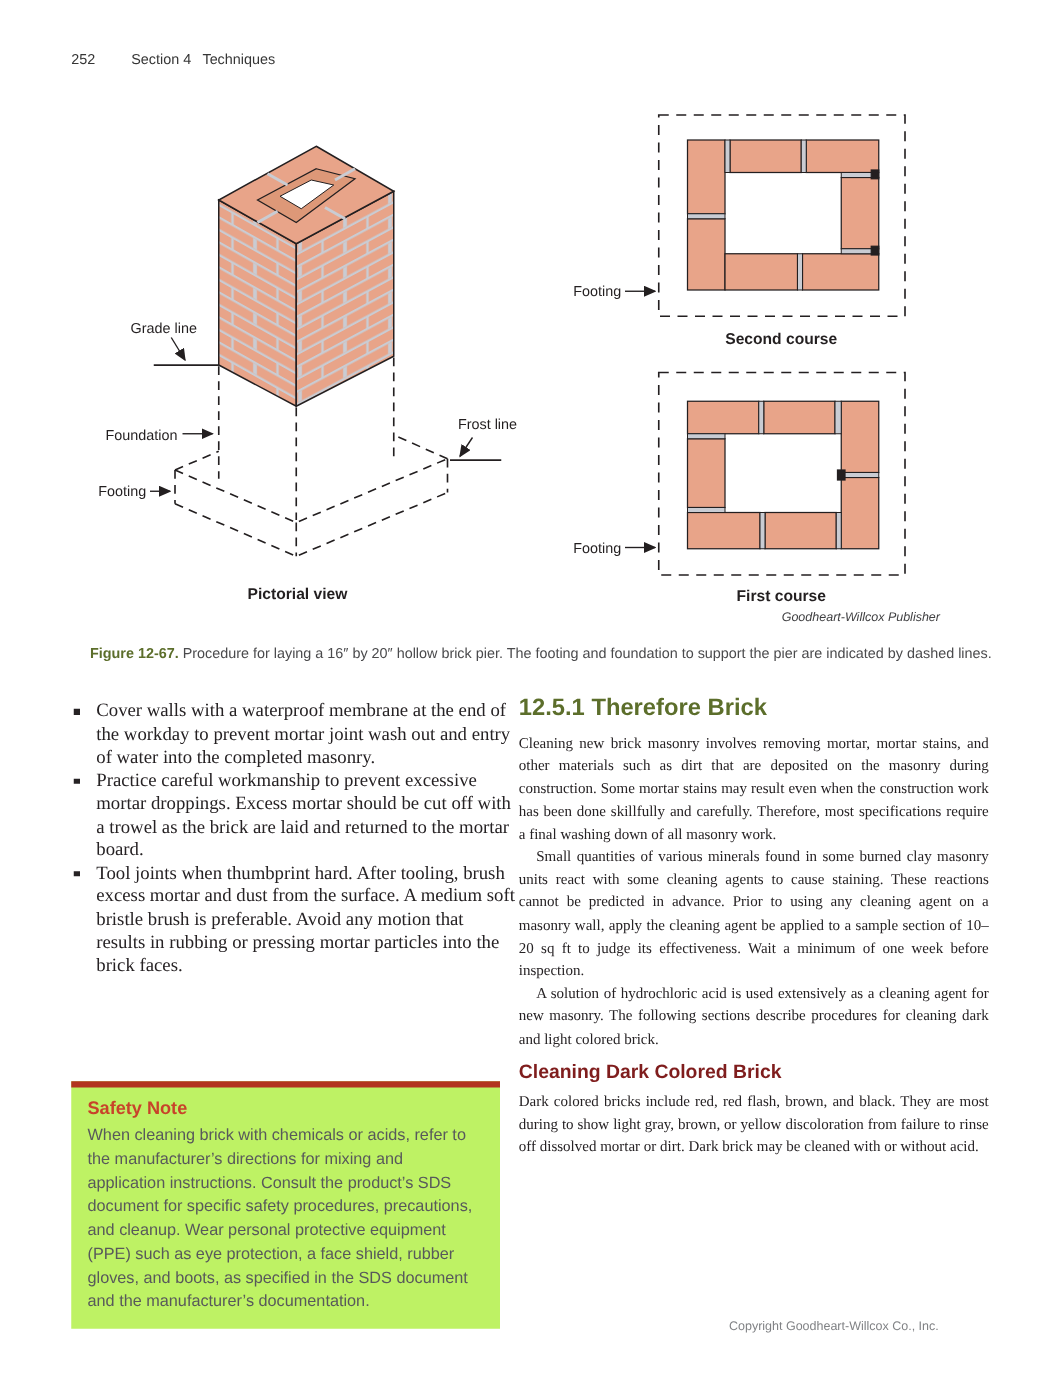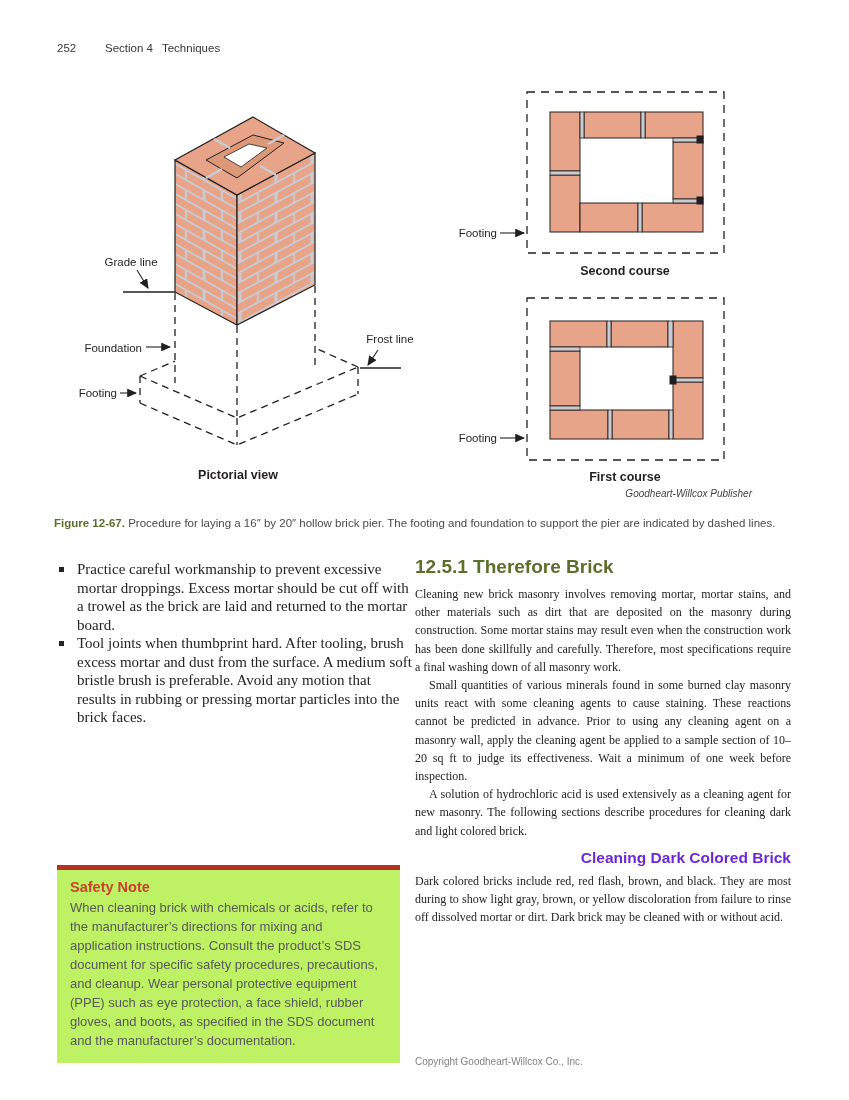--- a/index.html
+++ b/index.html
@@ -10,40 +10,40 @@
   .runhead .pgnum{width:48px;}
   .runhead .sec{margin-right:9px;}
   
   .fig-pictorial{position:absolute;left:60px;top:80px;}
   .fig-courses{position:absolute;left:440px;top:85px;}
   svg text{font-family:"Liberation Sans",sans-serif;}
   .svg-label{font-size:11.5px;fill:#231f20;}
   .svg-caption{font-size:12.5px;font-weight:bold;fill:#231f20;}
   .svg-credit{font-size:10px;font-style:italic;fill:#3f3f41;}
   
-  .fig-caption{position:absolute;left:54px;top:504px;width:740px;font-size:11.5px;line-height:15px;color:#4a4a4c;}
+  .fig-caption{position:absolute;left:72px;top:504px;width:740px;font-size:11.5px;line-height:15px;color:#4a4a4c;}
   .fig-caption .fignum{font-weight:bold;color:#5c6e2b;}
   
   .bullets{position:absolute;left:57px;top:560px;width:356px;margin:0;padding:0;list-style:none;
            font-family:"Liberation Serif",serif;font-size:15px;line-height:18.5px;color:#262224;}
   .bullets li{position:relative;padding-left:20px;margin:0;}
   .bullets li::before{content:"";position:absolute;left:2px;top:7px;width:4.5px;height:4.5px;background:#262224;}
   .safety{position:absolute;left:57px;top:865px;width:343px;background:#bef264;}
   .safety .bar{height:5px;background:#b23420;}
   .safety .inner{padding:9px 13px 13px 13px;}
   .safety h3{margin:0 0 3px 0;font-size:14.5px;font-weight:bold;color:#c8432a;}
   .safety p{margin:0;font-size:13px;line-height:19px;color:#58595b;}
   .rcol{position:absolute;left:415px;top:556px;width:376px;}
   .rcol h2{margin:0 0 7px 0;font-size:19px;font-weight:bold;color:#5c6e2b;font-family:"Liberation Sans",sans-serif;}
   .rcol p{margin:0;font-family:"Liberation Serif",serif;font-size:12px;line-height:18.2px;
           color:#262224;text-align:justify;}
   .rcol p.indent{text-indent:14px;}
-  .rcol h3{margin:9px 0 5px 0;font-size:15.5px;font-weight:bold;color:#6d28d9;font-family:"Liberation Sans",sans-serif;text-align:right;}
-  
-  .copyright{position:absolute;left:415px;top:1056px;width:336px;text-align:left;
+  .rcol h3{margin:9px 0 5px 0;font-size:15.5px;font-weight:bold;color:#7f1d1d;font-family:"Liberation Sans",sans-serif;}
+  
+  .copyright{position:absolute;left:415px;top:1056px;width:336px;text-align:right;
              font-size:10px;color:#808285;}
 </style>
 </head>
 <body>
 
 <div class="page">
 
   <div class="runhead">
     <span class="pgnum">252</span>
     <span class="sec">Section 4</span>
@@ -185,20 +185,21 @@
       <path d="M60,353 L84,353" stroke="#231f20" stroke-width="1.1" marker-end="url(#arrB)"></path>
       <text class="svg-caption" x="185" y="396" text-anchor="middle">First course</text>
     </g>
 
     <text class="svg-credit" x="312" y="412" text-anchor="end">Goodheart-Willcox Publisher</text>
   </svg>
 
   <p class="fig-caption"><span class="fignum">Figure 12-67.</span> <span>Procedure for laying a 16″ by 20″ hollow brick pier. The footing and foundation to support the pier are indicated by dashed lines.</span></p>
 
   <ul class="bullets">
+    <li>Cover walls with a waterproof membrane at the end of the workday to prevent mortar joint wash out and entry of water into the completed masonry.</li>
     <li>Practice careful workmanship to prevent excessive mortar droppings. Excess mortar should be cut off with a trowel as the brick are laid and returned to the mortar board.</li>
     <li>Tool joints when thumbprint hard. After tooling, brush excess mortar and dust from the surface. A medium soft bristle brush is preferable. Avoid any motion that results in rubbing or pressing mortar particles into the brick faces.</li>
   </ul>
 
   <div class="safety">
     <div class="bar"></div>
     <div class="inner">
       <h3>Safety Note</h3>
       <p>When cleaning brick with chemicals or acids, refer to the manufacturer’s directions for mixing and application instructions. Consult the product’s SDS document for specific safety procedures, precautions, and cleanup. Wear personal protective equipment (PPE) such as eye protection, a face shield, rubber gloves, and boots, as specified in the SDS document and the manufacturer’s documentation.</p>
     </div>

